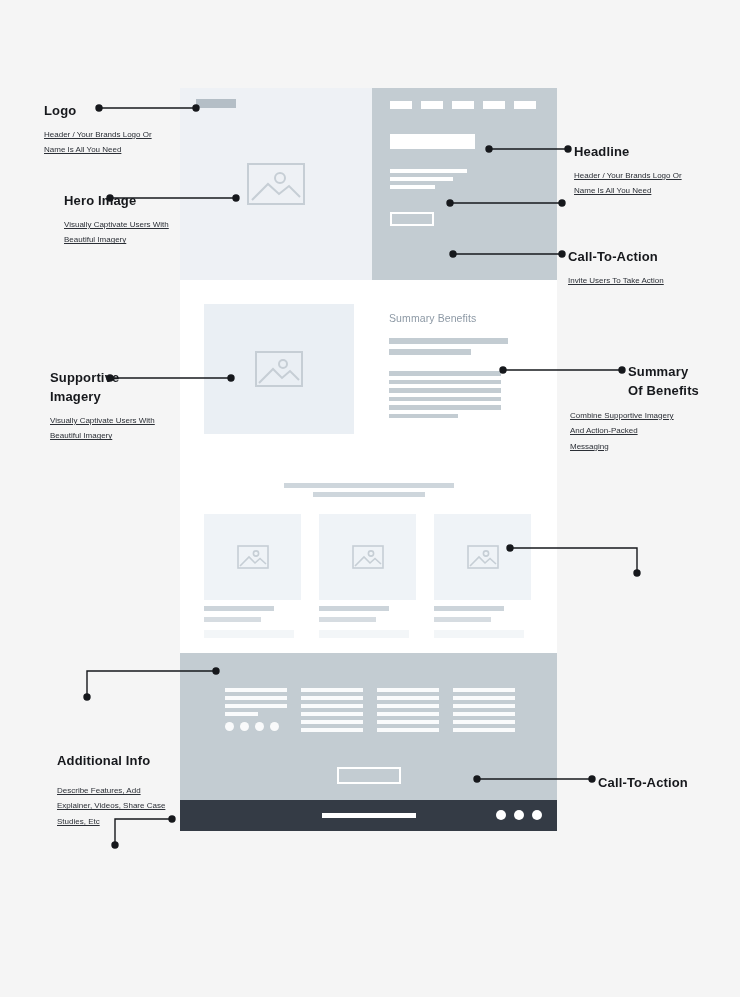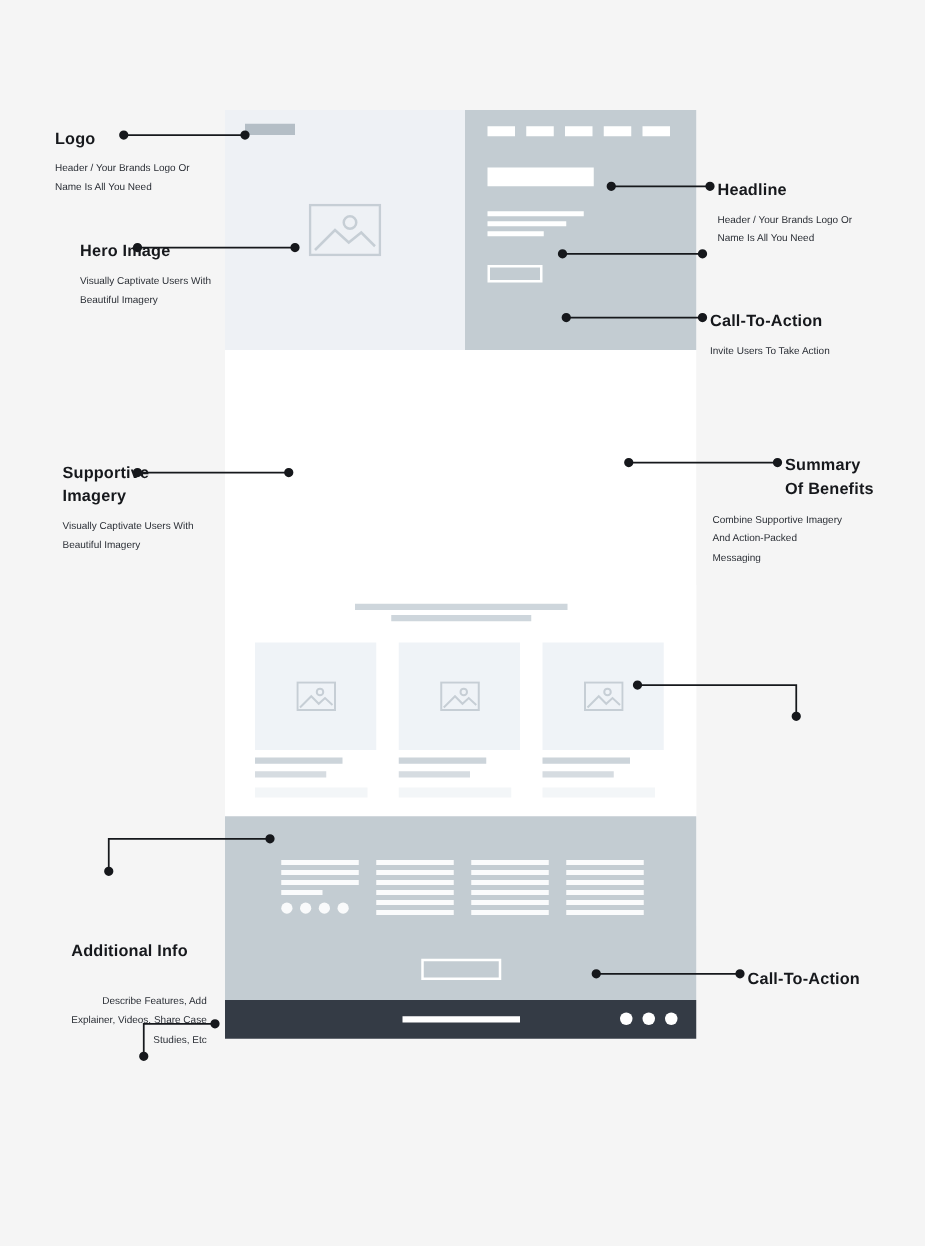--- a/index.html
+++ b/index.html
@@ -280,20 +280,21 @@
     color: #16181c;
     letter-spacing: 0.15px;
     line-height: 1.45;
     white-space: nowrap;
   }
   .anno-body {
     font-size: 8px;
     color: #2b2f36;
     line-height: 1.95;
     white-space: nowrap;
+    text-decoration: underline;
   }
   .anno.right .anno-title,
   .anno.right .anno-body { text-align: left; }
 
   
   .conn {
     position: absolute;
     pointer-events: none;
   }
   .conn svg { display: block; overflow: visible; }
@@ -327,20 +328,42 @@
         <div class="headline-bar"></div>
         <div class="desc-group">
           <div class="desc-line w1"></div>
           <div class="desc-line w2"></div>
           <div class="desc-line w3"></div>
         </div>
         <div class="cta-outline"></div>
       </div>
     </div>
 
+    <div class="summary">
+      <div class="summary-img">
+        <div class="ph imgph">
+          <svg viewBox="0 0 48 36">
+            <rect x="1" y="1" width="46" height="34" fill="none" stroke="#c6ced5" stroke-width="2"></rect>
+            <circle cx="28" cy="13" r="4" fill="none" stroke="#c6ced5" stroke-width="2"></circle>
+            <path d="M4 32 L18 18 L27 27 L35 20 L44 29" fill="none" stroke="#c6ced5" stroke-width="2"></path>
+          </svg>
+        </div>
+      </div>
+      <div class="summary-text">
+        <div class="summary-heading">Summary Benefits</div>
+        <div class="sb-head h1"></div>
+        <div class="sb-head h2"></div>
+        <div class="sb-body b-full"></div>
+        <div class="sb-body b-full"></div>
+        <div class="sb-body b-full"></div>
+        <div class="sb-body b-full"></div>
+        <div class="sb-body b-full"></div>
+        <div class="sb-body b-short"></div>
+      </div>
+    </div>
 
     <div class="cards-sec">
       <div class="cards-title">
         <div class="ct-line t1"></div>
         <div class="ct-line t2"></div>
       </div>
       <div class="cards-row">
         <div class="card">
           <div class="card-img">
             <div class="ph imgph">
@@ -536,21 +559,21 @@
     <div class="anno-body" style="margin-top:7px; margin-left:-58px;">
       <div>Combine Supportive Imagery</div>
       <div>And Action-Packed</div>
       <div>Messaging</div>
     </div>
   </div>
 
 
   <div class="anno" style="left:57px; top:752px;">
     <div class="anno-title">Additional Info</div>
-    <div class="anno-body" style="margin-top:22px;text-align:right;">
+    <div class="anno-body" style="margin-top:12px;">
       <div>Describe Features, Add</div>
       <div>Explainer, Videos, Share Case</div>
       <div>Studies, Etc</div>
     </div>
   </div>
 
   <div class="anno right" style="left:598px; top:774px;">
     <div class="anno-title">Call-To-Action</div>
   </div>
 

